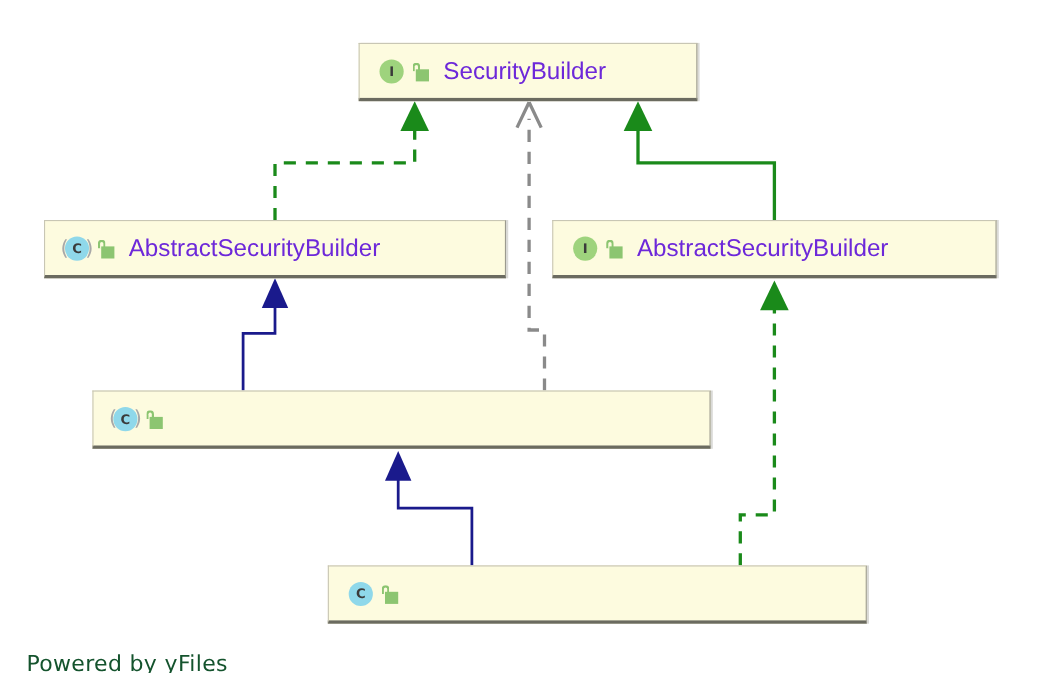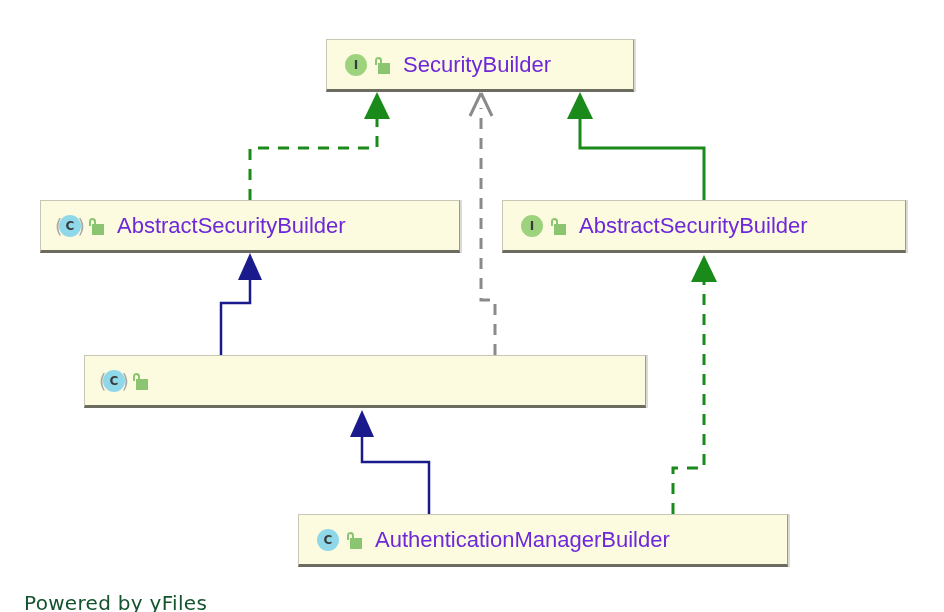--- a/index.html
+++ b/index.html
@@ -243,18 +243,17 @@
   <div class="node" style="left:298px; top:514px; width:490px; height:53px;">
     <span class="node-icons">
       <span class="typeicon cls">
         <span class="disc">C</span>
       </span>
       <span class="lockicon">
         <span class="shackle"></span>
           <span class="body"></span>
       </span>
     </span>
-    <span class="node-label">AuthenticationManagerBuilder</span>
   </div>
 
   <div id="watermark">Powered by yFiles</div>
 
 </div>
 
 </body></html>

